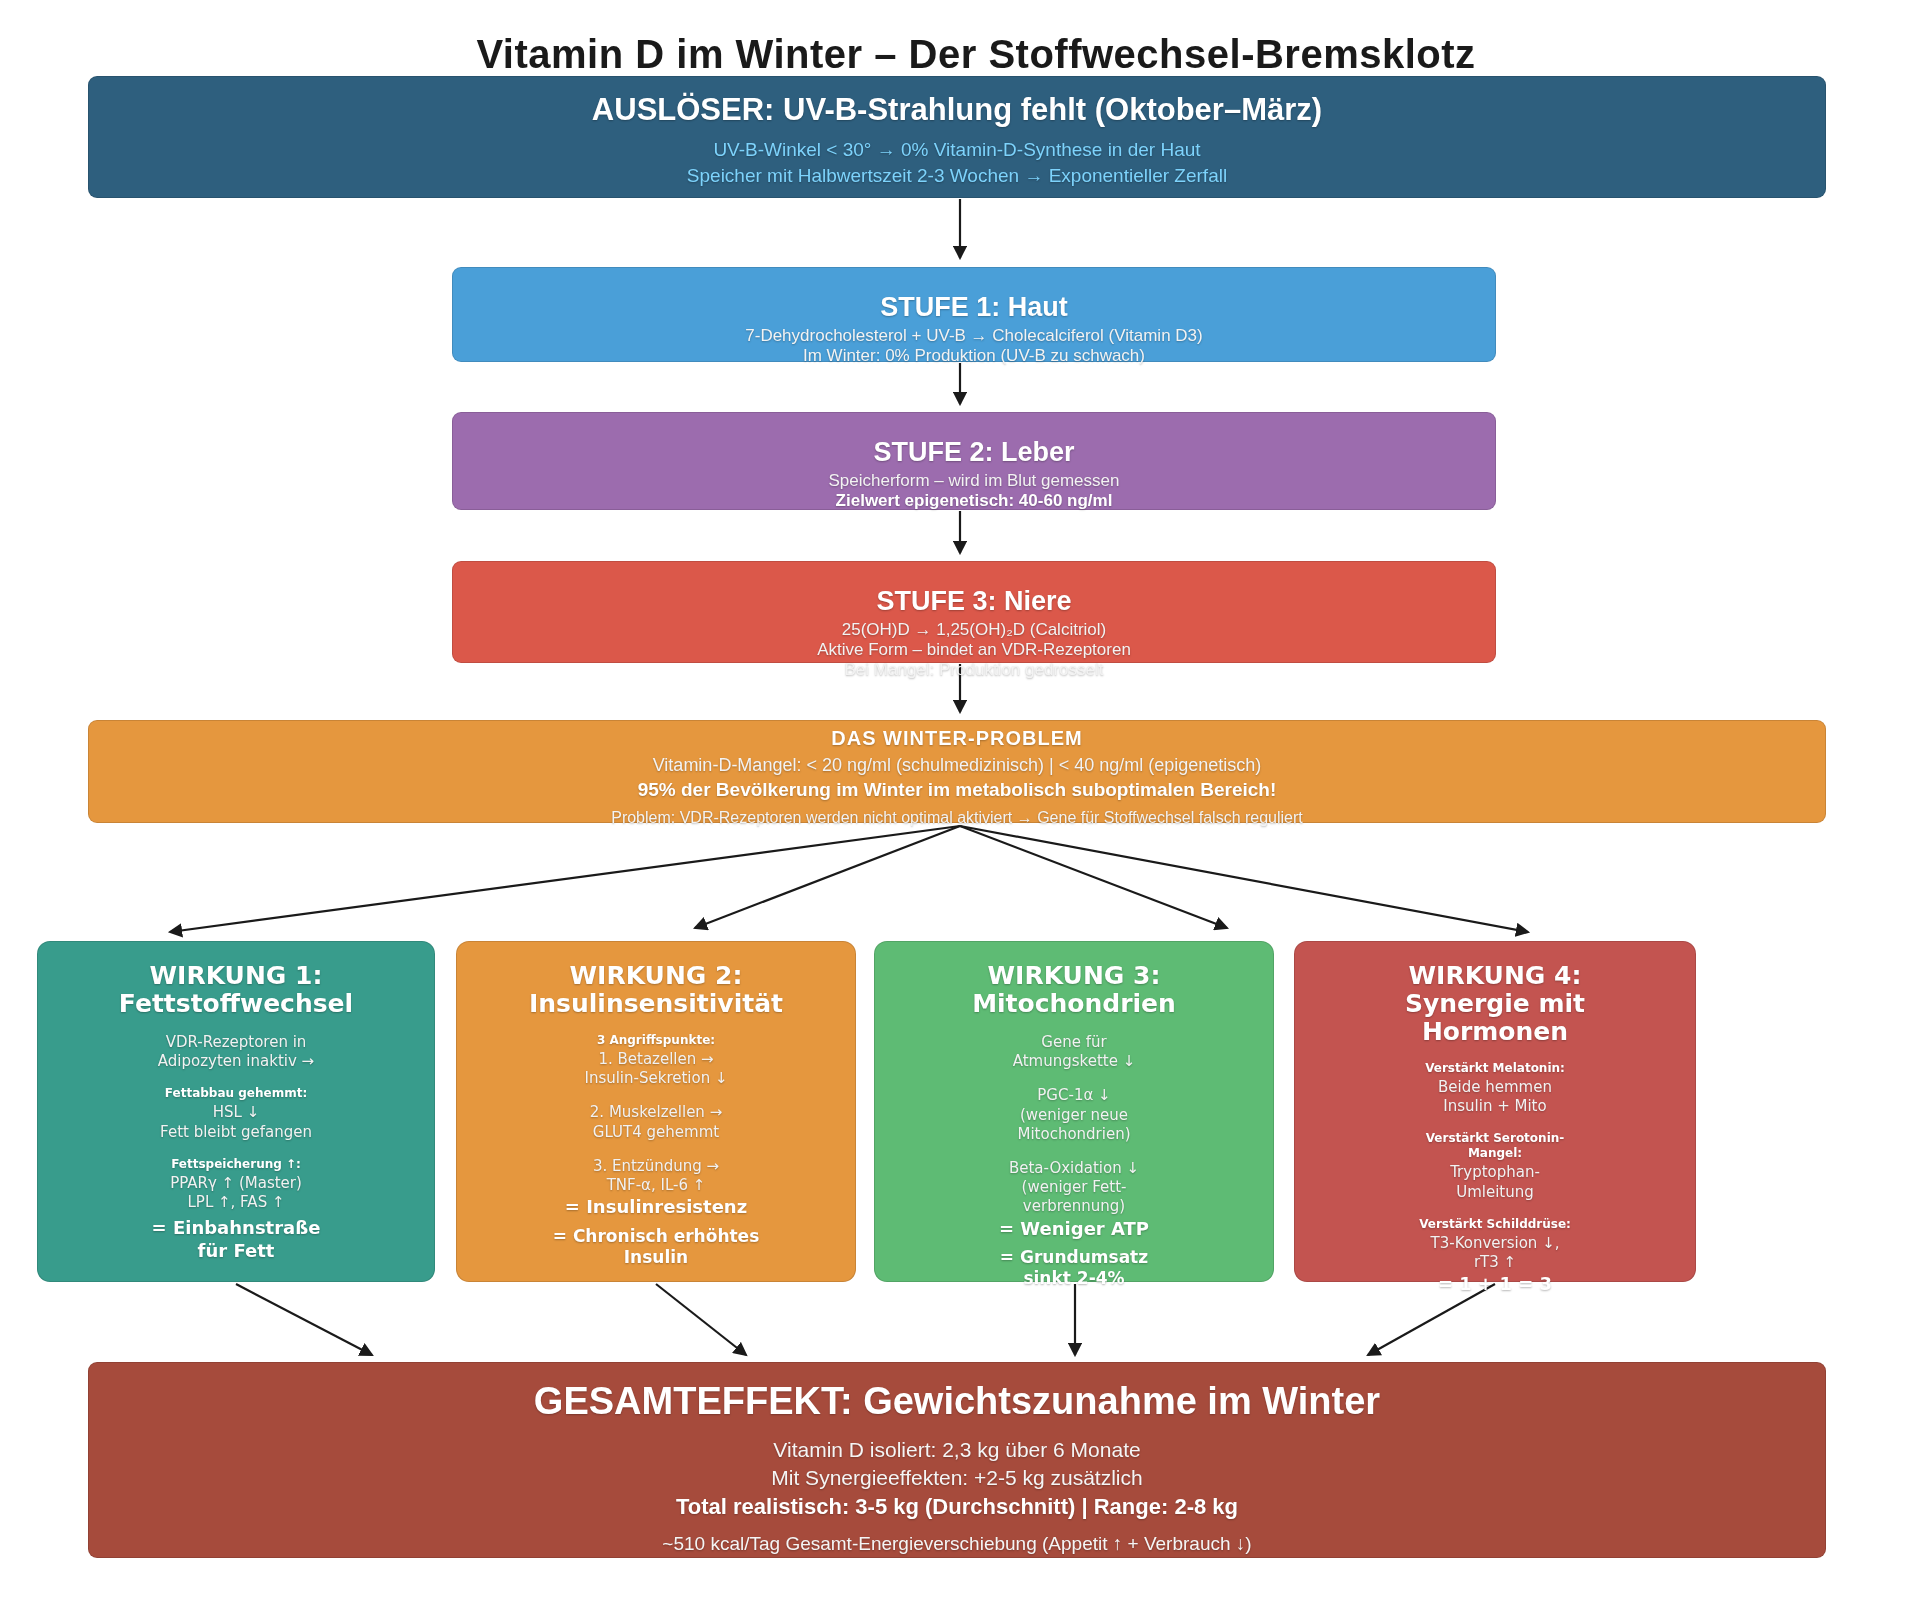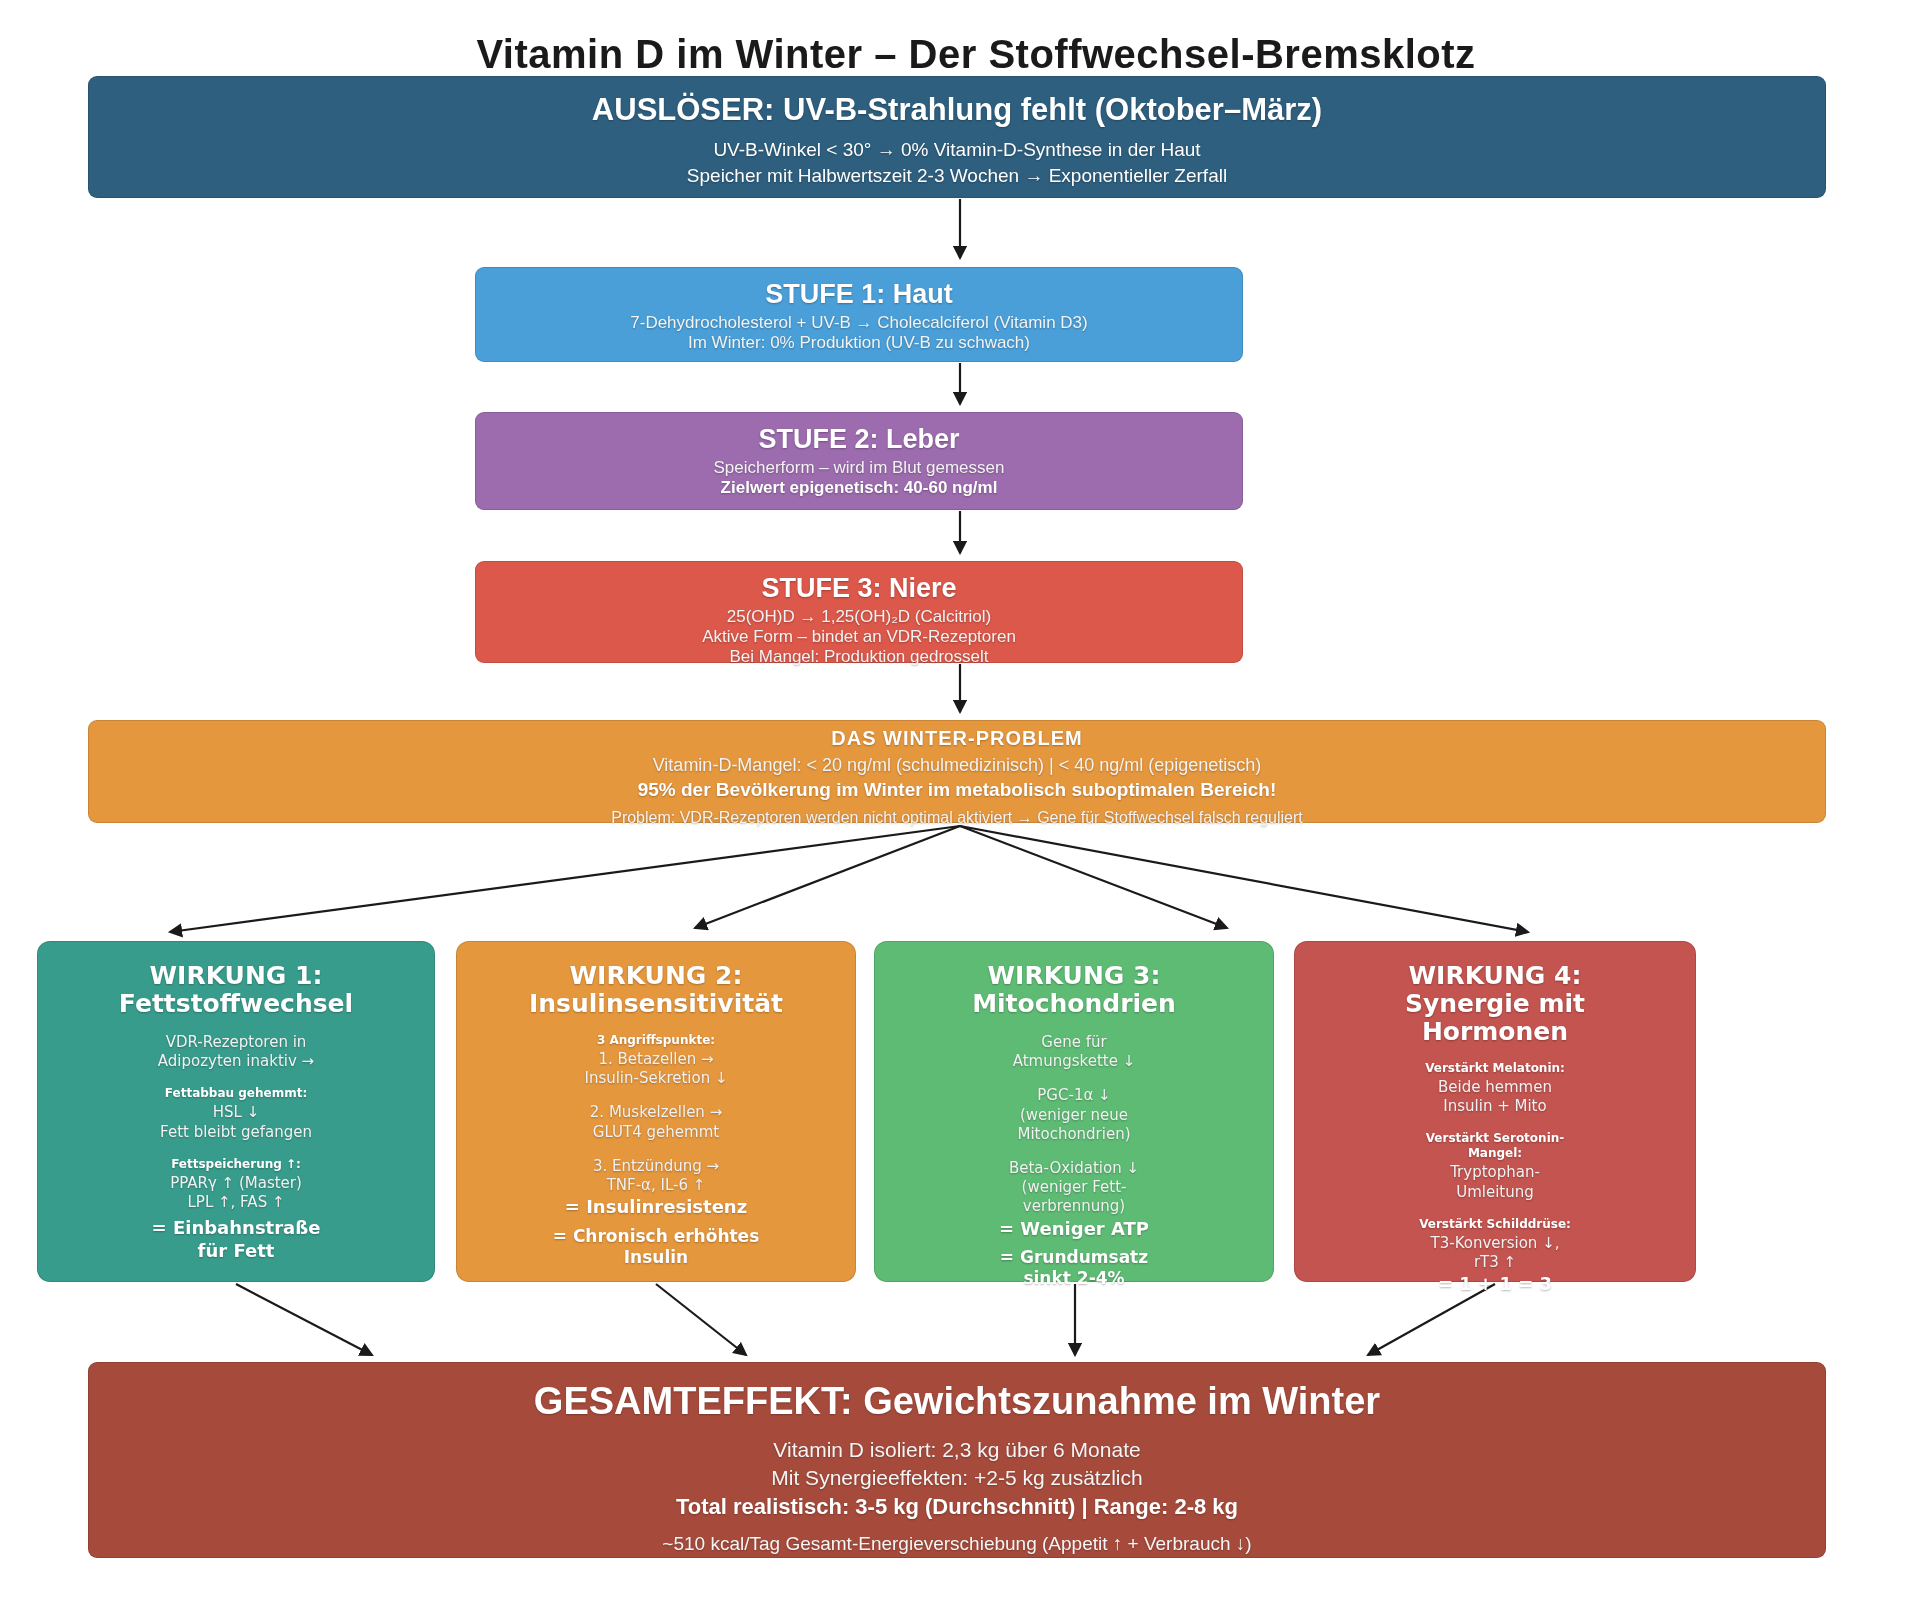--- a/index.html
+++ b/index.html
@@ -20,24 +20,24 @@
     position:absolute; z-index:2; box-sizing:border-box; border-radius:9px;
     color:#ffffff; text-align:center;
     border:1px solid rgba(0,0,0,0.12);
     text-shadow:0 1px 2px rgba(0,0,0,0.28);
   }
   .pre { white-space:pre-line; }
 
   
   .trigger { left:88px; top:76px; width:1738px; height:122px; padding-top:15px; }
   .trigger .h  { font-size:31px; font-weight:bold; margin-bottom:9px; }
-  .trigger .p  { font-size:19px; line-height:1.36; color:#ffffff; }
-
-  
-  .stufe { left:475px; width:768px; padding-top:11px; }
+  .trigger .p  { font-size:19px; line-height:1.36; color:#7dd3fc; }
+
+  
+  .stufe { left:452px; width:1044px; padding-top:24px; }
   .s1 { top:267px; height:95px; }
   .s2 { top:412px; height:98px; }
   .s3 { top:561px; height:102px; }
   .stufe .h  { font-size:27px; font-weight:bold; margin-bottom:3px; }
   .stufe .p  { font-size:17px; line-height:1.17; color:#f3f3f3; }
   .stufe .pb { font-size:17px; line-height:1.17; font-weight:bold; color:#ffffff; }
 
   
   .problem { left:88px; top:720px; width:1738px; height:103px; padding-top:6px; }
   .problem .h  { font-size:20px; font-weight:bold; letter-spacing:1px; margin-bottom:5px; }

